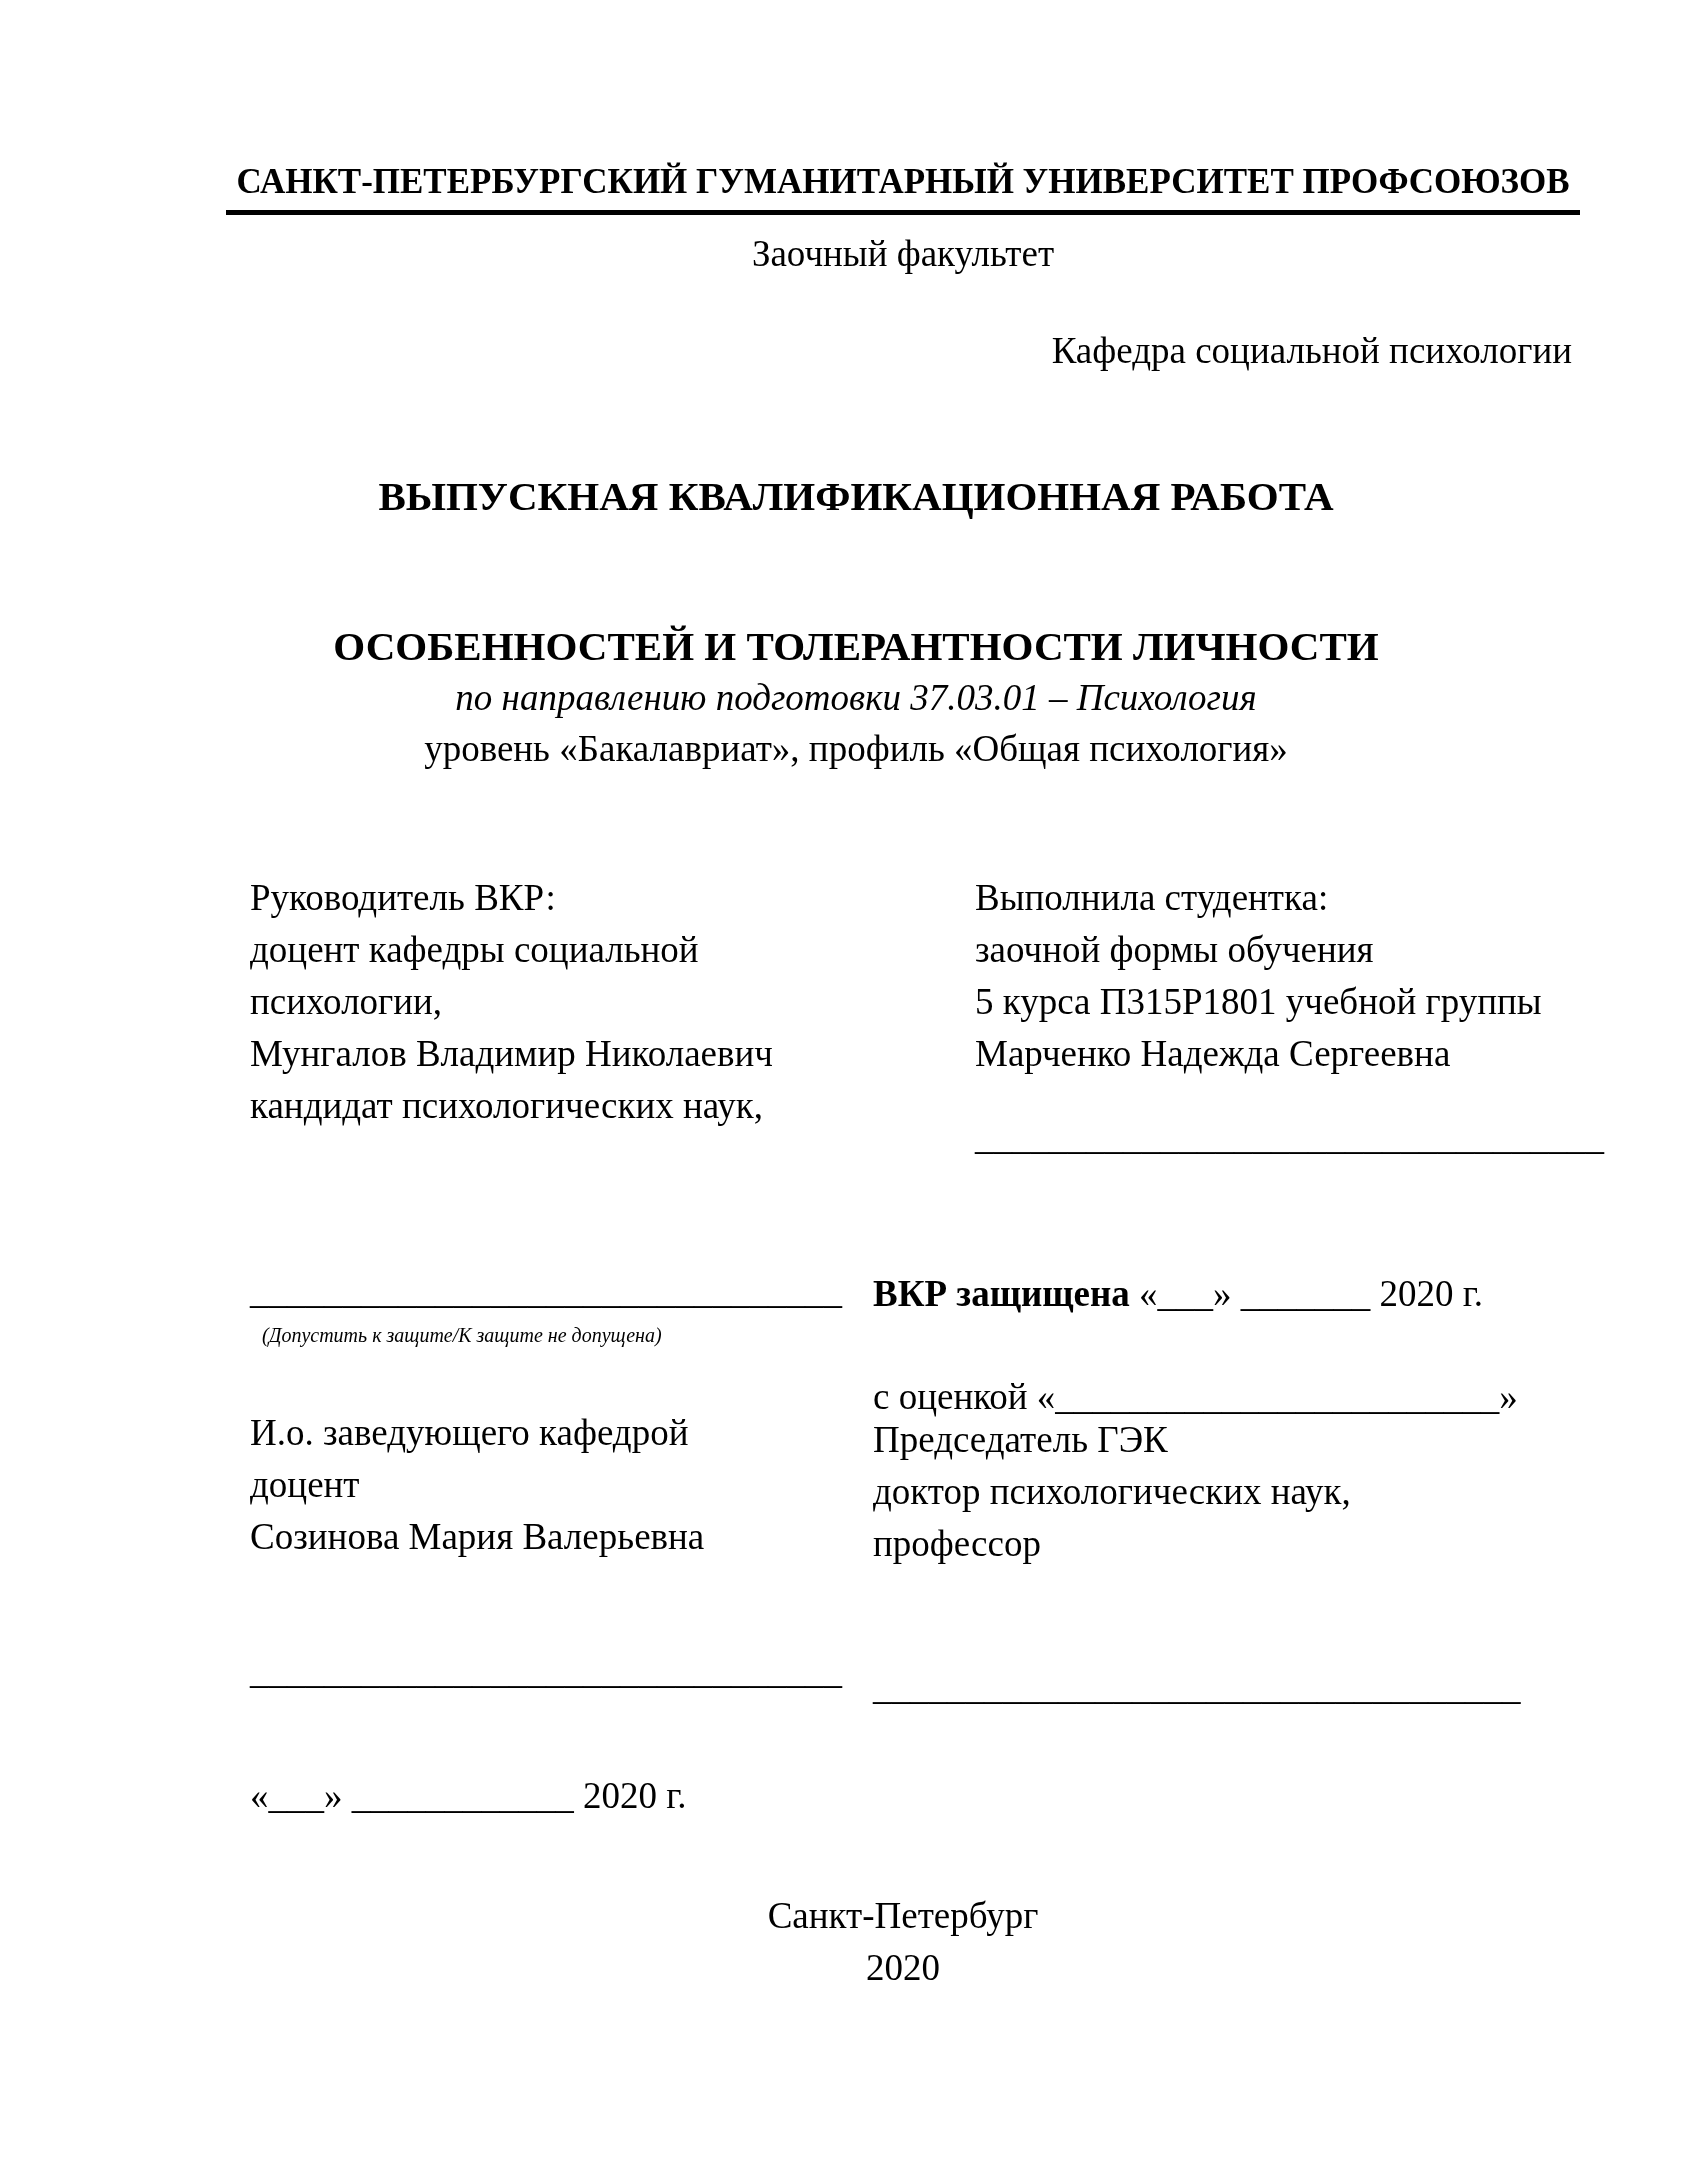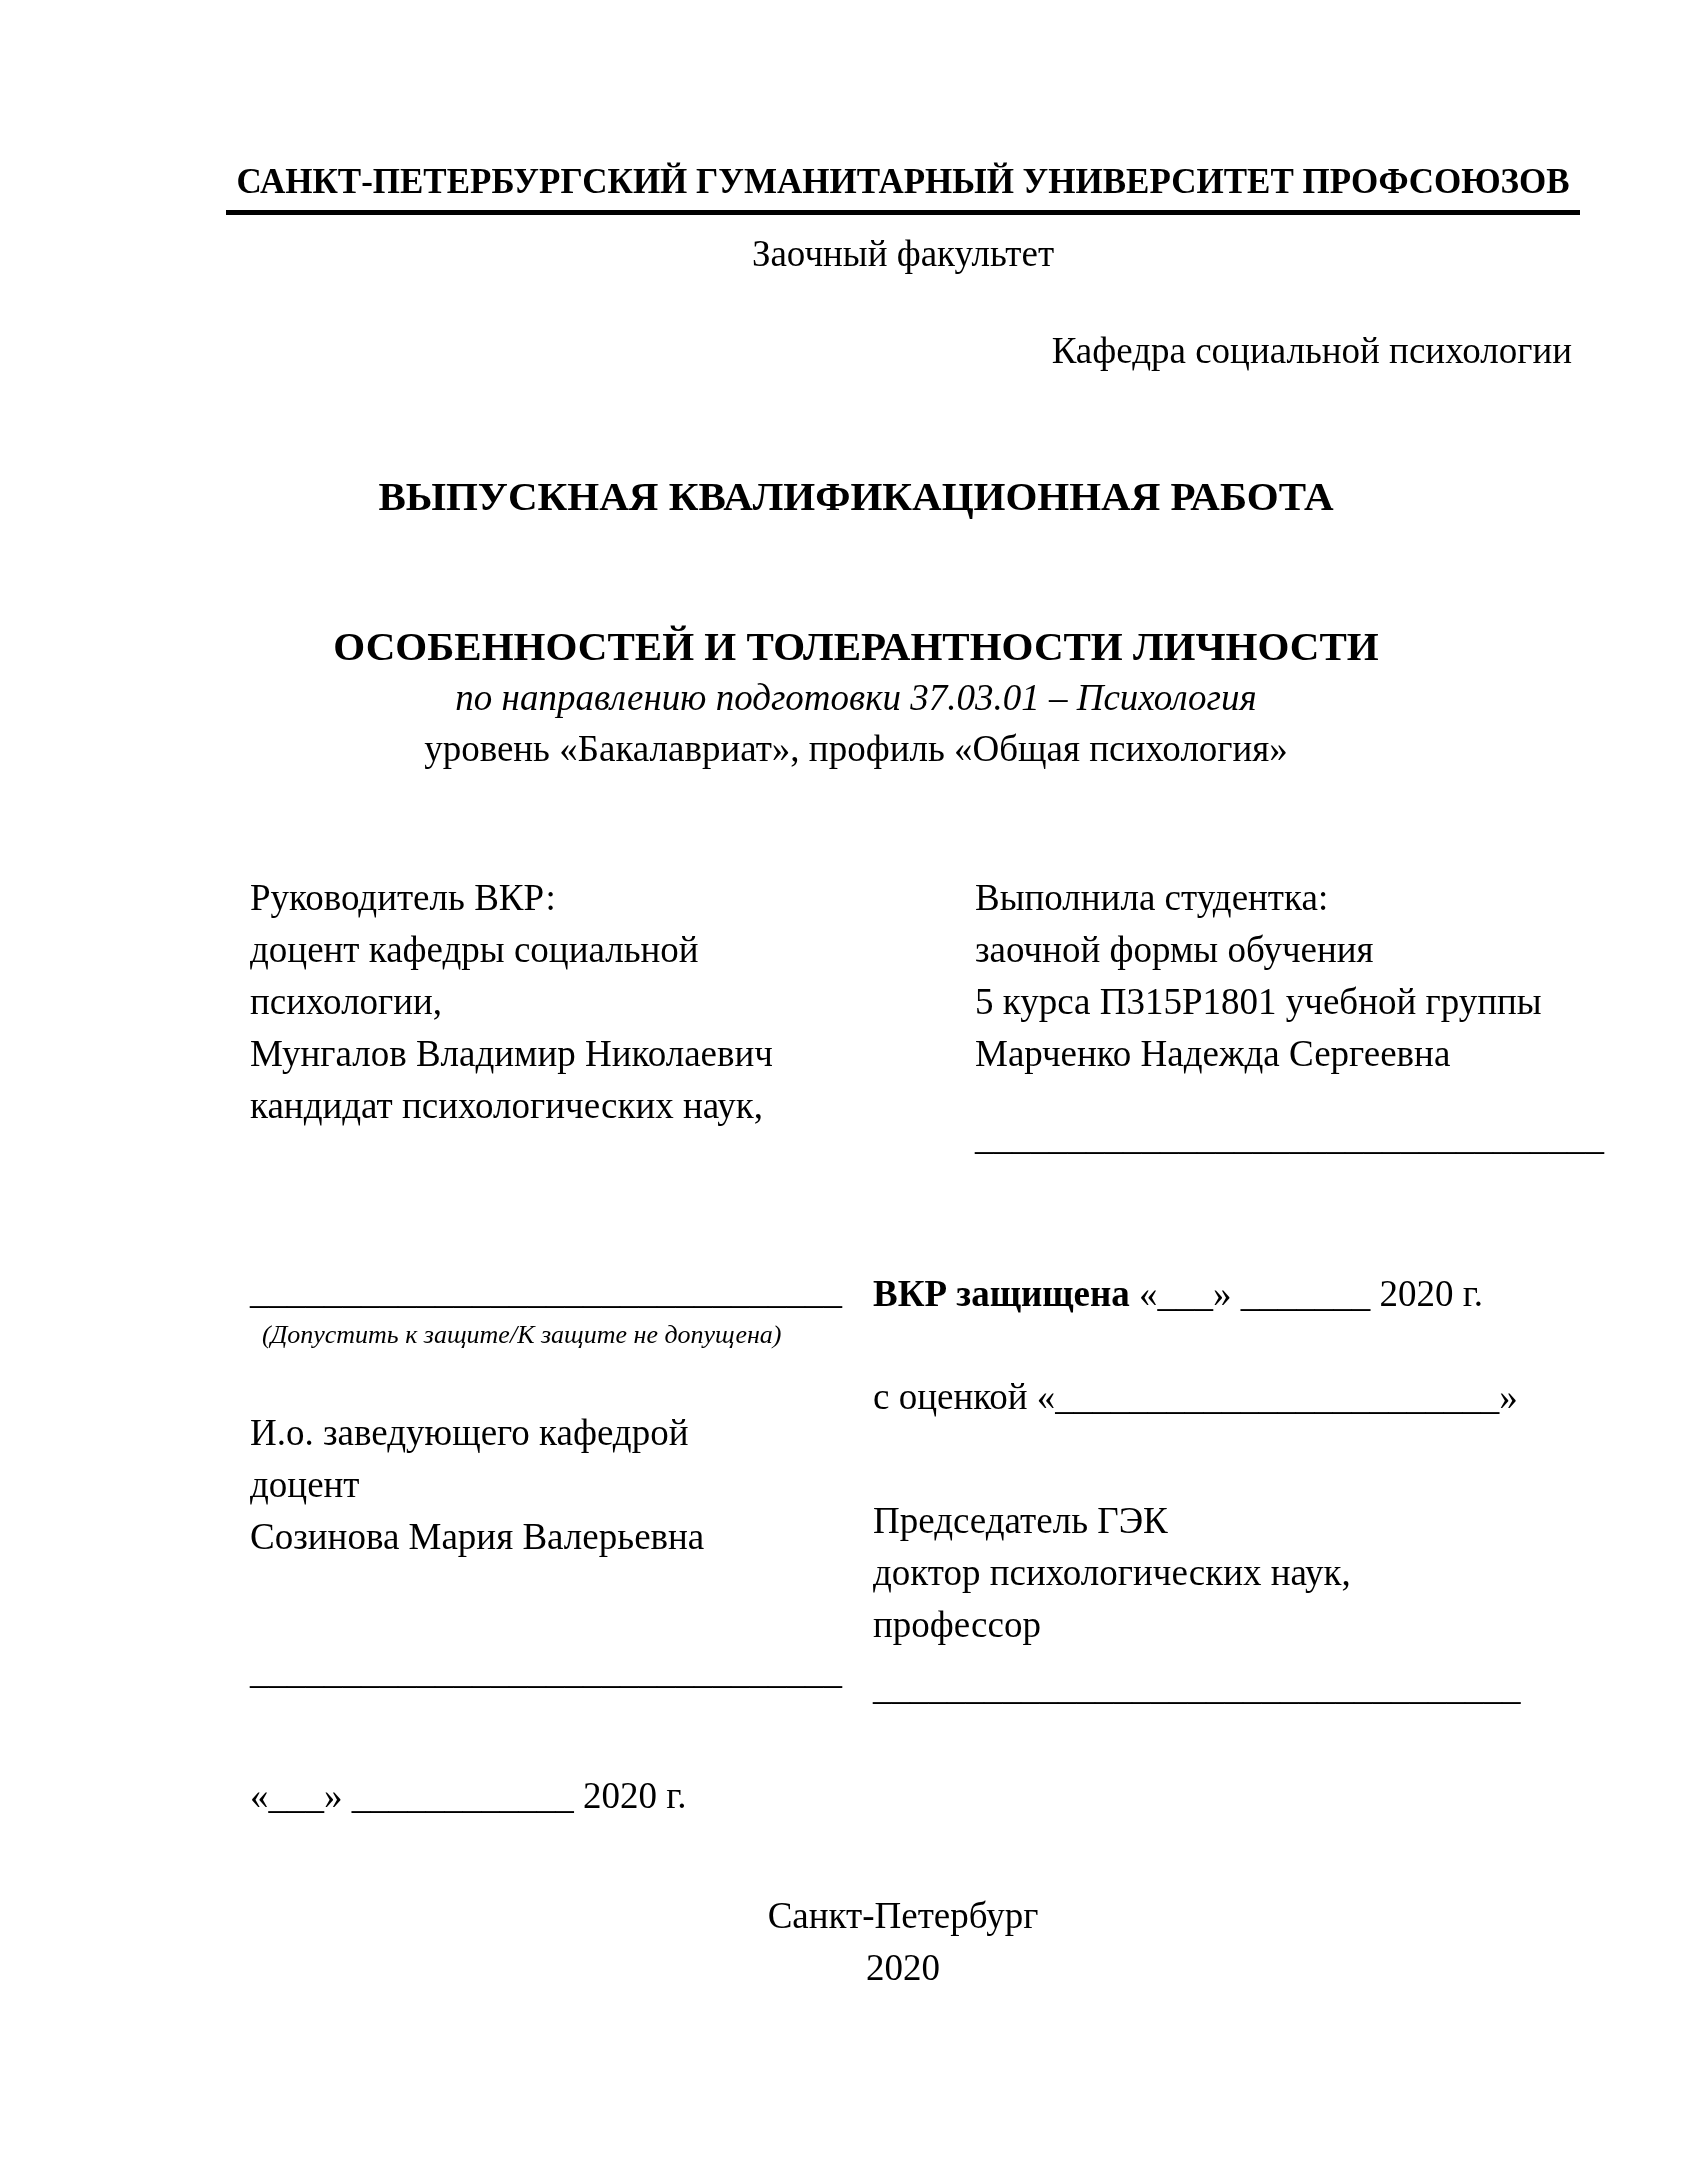--- a/index.html
+++ b/index.html
@@ -38,27 +38,27 @@
   .program-line  { left: 179px;  top: 676px;  width: 1354px; text-align: center; font-style: italic; }
   .level-line    { left: 179px;  top: 727px;  width: 1354px; text-align: center; }
 
   .lines div { line-height: 52px; }
 
   .supervisor-block { left: 250px;  top: 872px; width: 715px; }
   .student-block    { left: 975px; top: 872px; width: 683px; }
   .student-sign     { left: 975px; top: 1111px; width: 683px; line-height: 52px; }
 
   .admit-sign       { left: 250px;  top: 1265px; width: 715px; line-height: 52px; }
-  .admit-caption    { left: 262px;  top: 1315px; width: 715px; font-style: italic; font-size: 26px; line-height: 40px; }
+  .admit-caption    { left: 262px;  top: 1315px; width: 715px; font-style: italic; font-size: 20px; line-height: 40px; }
 
   .defense-line     { left: 873px; top: 1268px; width: 786px; line-height: 52px; }
   .grade-line       { left: 873px; top: 1371px; width: 786px; line-height: 52px; }
 
   .head-block       { left: 250px;  top: 1407px; width: 715px; }
-  .chair-block      { left: 873px; top: 1495px; width: 786px; font-family: Liberation Serif, serif; }
+  .chair-block      { left: 873px; top: 1414px; width: 786px; font-family: Liberation Serif, serif; }
 
   .head-sign        { left: 250px;  top: 1645px; width: 715px; line-height: 52px; }
   .chair-sign       { left: 873px; top: 1661px; width: 786px; line-height: 52px; }
 
   .date-line        { left: 250px;  top: 1770px; width: 715px; line-height: 52px; }
 
   .city-line        { left: 226px;  top: 1894px; width: 1354px; text-align: center; }
   .year-line        { left: 226px;  top: 1946px; width: 1354px; text-align: center; }
 </style>
 </head>

